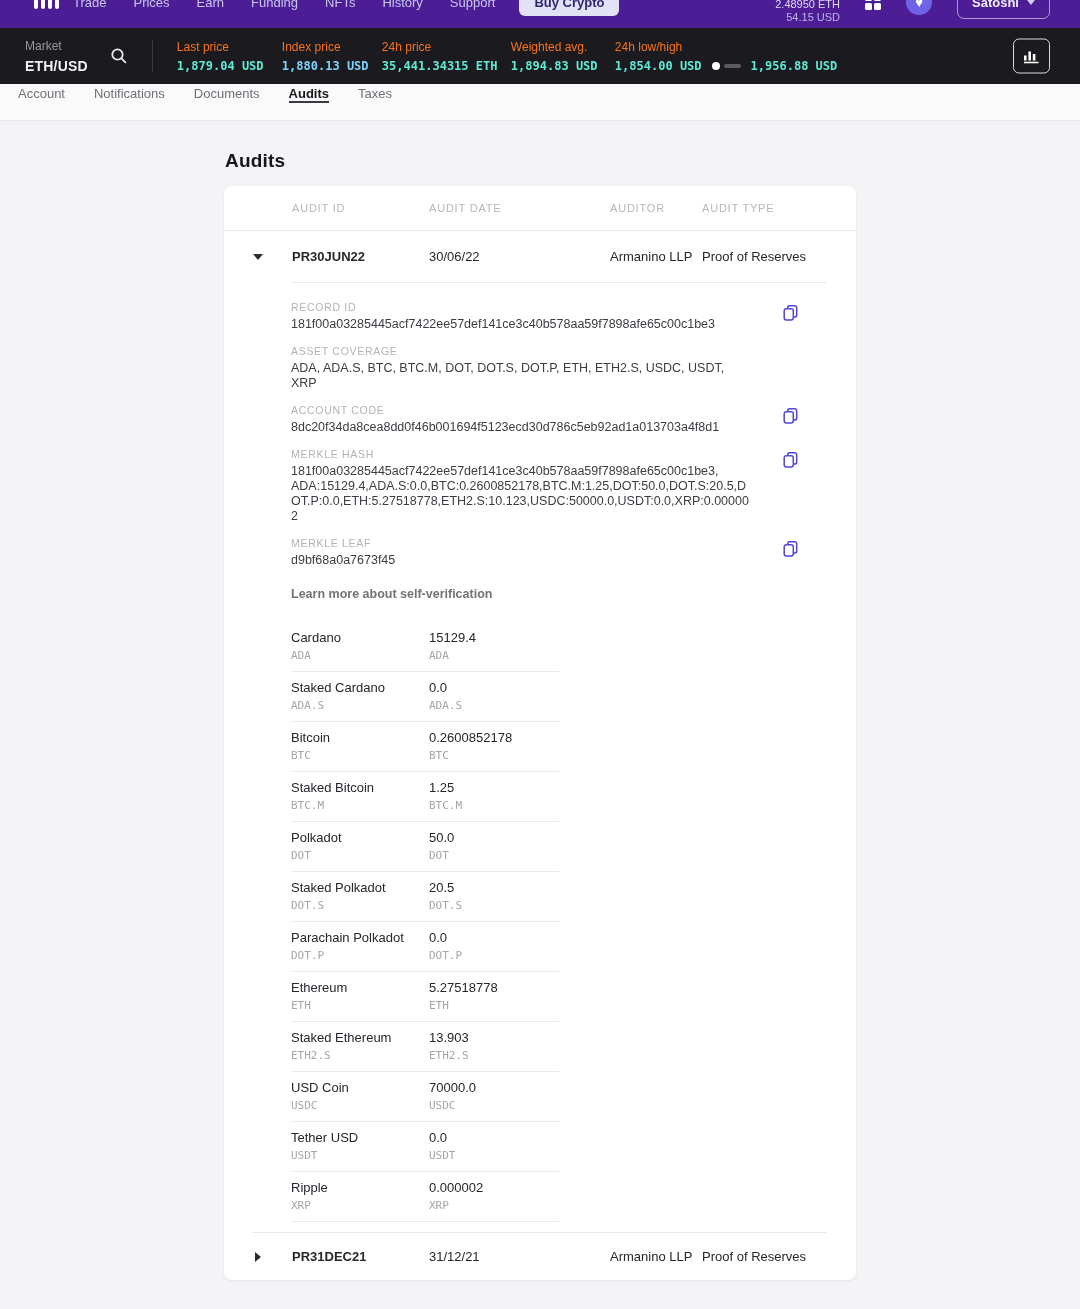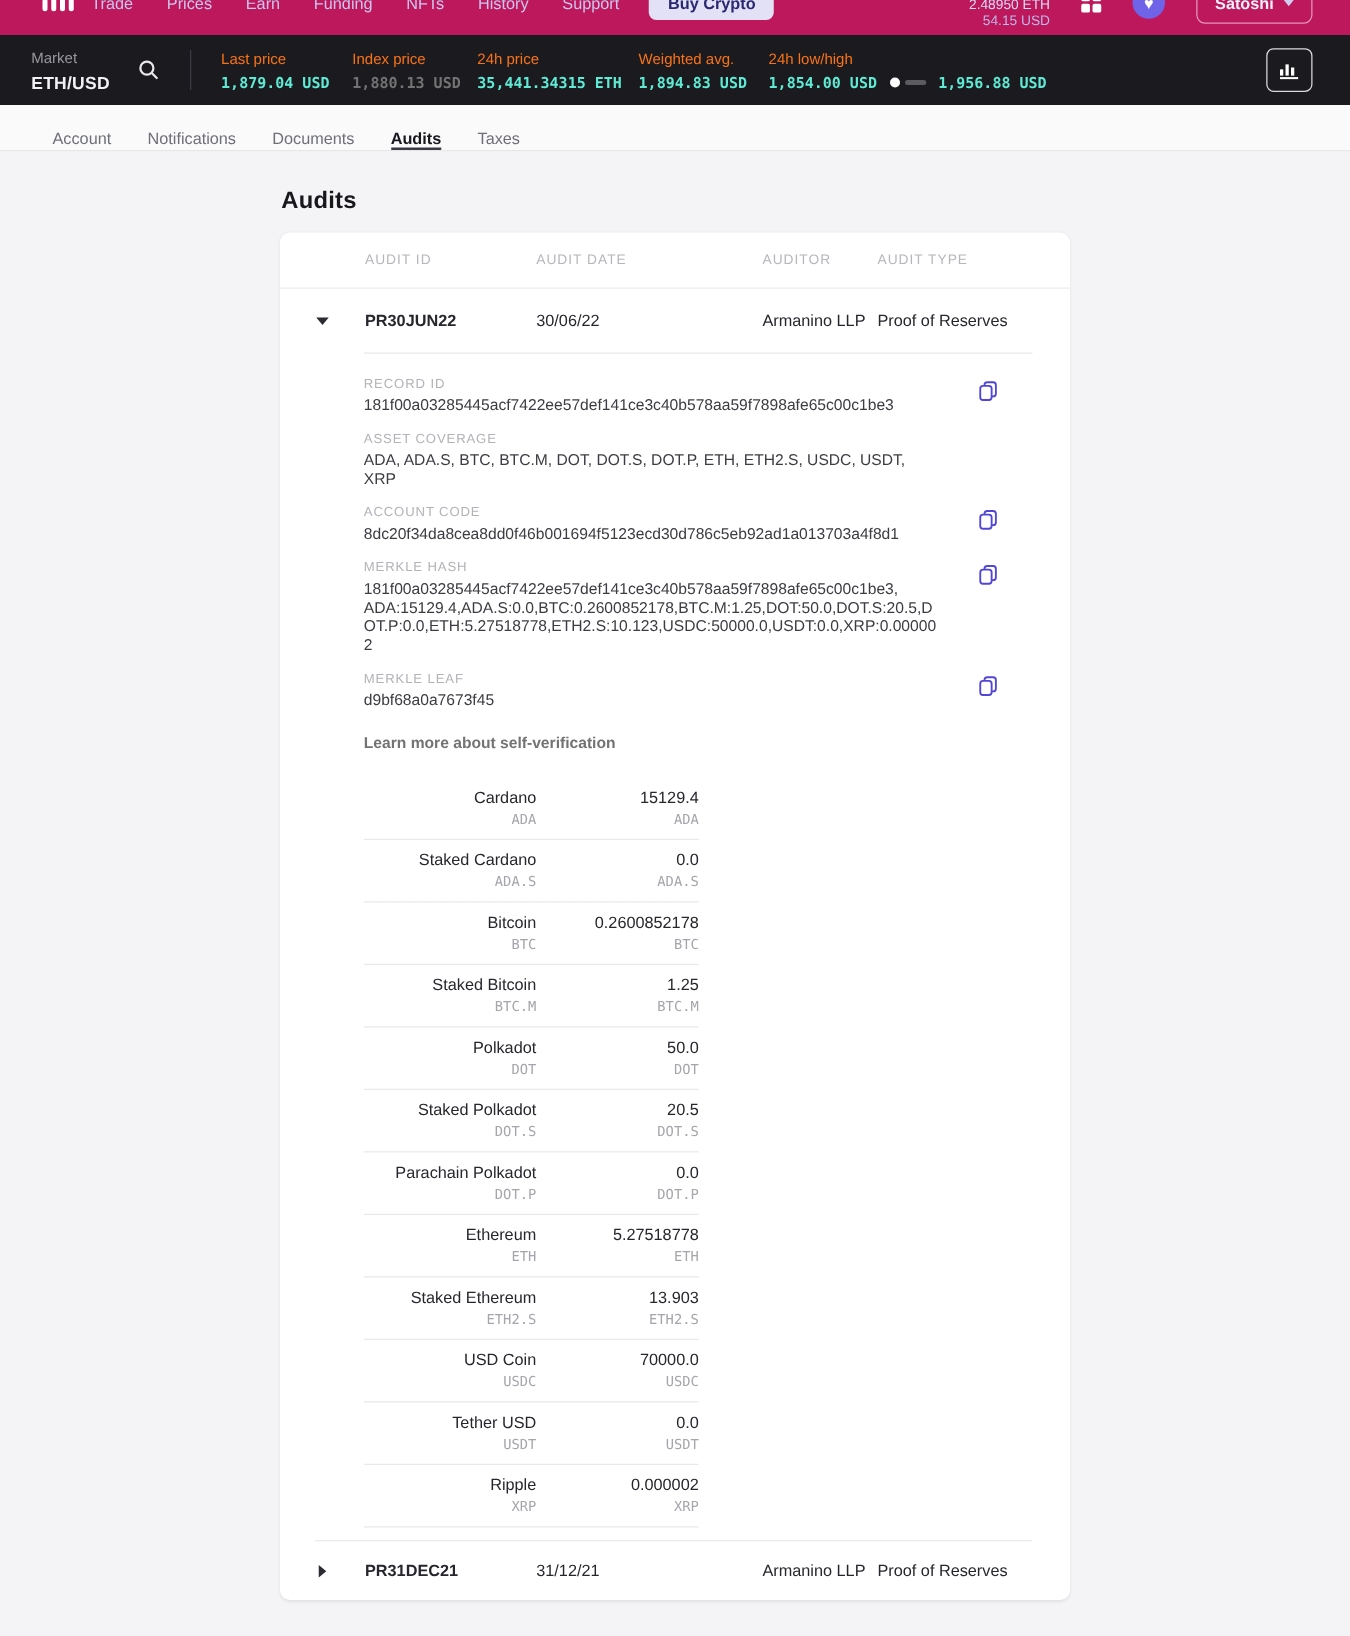--- a/index.html
+++ b/index.html
@@ -1,20 +1,20 @@
 <!DOCTYPE html>
 <html><head>
 <meta charset="utf-8">
 <style>
   * { margin:0; padding:0; box-sizing:border-box; }
   html,body { width:1080px; height:1309px; overflow:hidden; background:#f4f4f6;
     font-family:"Liberation Sans", sans-serif; -webkit-font-smoothing:antialiased; }
 
   
-  .topnav { height:28px; background:#be185d; overflow:hidden; }
+  .topnav { height:28px; background:#4c1d95; overflow:hidden; }
   .nav-inner { height:56px; margin-top:-26px; display:flex; align-items:center; padding:0 30px 0 34px; }
   .logo { display:flex; align-items:flex-end; gap:3px; margin-right:14px; cursor:pointer; }
   .logo i { display:block; width:4px; background:#fff; border-radius:2px; }
   .logo i:nth-child(1){height:10px} .logo i:nth-child(2){height:14px}
   .logo i:nth-child(3){height:14px} .logo i:nth-child(4){height:10px}
   .nav-items { display:flex; gap:27px; margin-right:24px; }
   .nav-item { color:#c9c7ef; font-size:13px; cursor:pointer; white-space:nowrap; }
   .buy-crypto { background:#e2e1f6; color:#2b2871; border:none; border-radius:6px;
     font-family:inherit; font-size:13px; font-weight:bold; padding:6px 15px; cursor:pointer; }
   .nav-right { margin-left:auto; display:flex; align-items:center; gap:25px; }
@@ -39,30 +39,30 @@
   .mkt-pair { color:#f2f2f4; font-size:14px; font-weight:bold; letter-spacing:0.2px; }
   .search { margin-left:10px; cursor:pointer; display:flex; }
   .vdiv { width:1px; height:32px; background:#3a3a40; margin:0 24px; }
   .stats { display:flex; }
   .stat { margin-right:0; }
   .stat-lastprice{width:105px} .stat-indexprice{width:100px} .stat-24hvolume{width:129px}
   .stat-weightedavg{width:104px} .stat-24hlowhigh{width:auto}
   .stat-label { color:#f97316; font-size:12px; margin-bottom:5px; }
   .stat-value { color:#5eead4; font-size:12px; font-weight:bold;
     font-family:"DejaVu Sans Mono", monospace; display:flex; align-items:center; }
-  .stat-value.red { color:#737373;text-align:center; }
+  .stat-value.red { color:#7dd3fc;text-align:center; }
   .range-dot { width:8px; height:8px; background:#fff; border-radius:50%; margin:0 4px 0 10px; }
   .range-dash { width:17px; height:4px; background:#5c5c60; border-radius:2px; margin-right:10px; }
   .chart-btn { position:absolute; right:30px; top:50%; transform:translateY(-50%);
     width:37px; height:35px; background:transparent; border:1.5px solid #dadadd; border-radius:6px;
     display:flex; align-items:center; justify-content:center; cursor:pointer; }
 
   
   .tabbar { height:37px; background:#fafafa; border-bottom:1px solid #e7e7ea;
-    display:flex; align-items:flex-end; gap:29px; padding-left:42px; }
+    display:flex; align-items:flex-start; gap:29px; padding-left:18px; }
   .tab { font-size:13px; color:#6f6f78; display:flex; align-items:center; cursor:pointer;
     border-bottom:2px solid transparent; padding-top:2px; }
   .tab.active { color:#17171c; font-weight:bold; border-bottom-color:#3a3a42; }
 
   
   .content { width:632px; margin-left:224px; }
   h1.page-title { font-size:19px; color:#17171c; margin:29px 0 14px 1px; letter-spacing:0.2px; }
   .card { background:#fff; border-radius:8px; box-shadow:0 1px 3px rgba(0,0,0,0.08); overflow:hidden; }
 
   .thead, .arow { display:grid; grid-template-columns:68px 137px 181px 92px auto; align-items:center; }
@@ -86,21 +86,21 @@
   .dvalue { color:#3c3c42; font-size:12.5px; line-height:15px; max-width:462px; overflow-wrap:break-word; }
   .copy-btn { position:absolute; right:0; top:3px; width:20px; height:20px; background:none;
     border:none; cursor:pointer; padding:0; }
   .self-link { display:inline-block; color:#737373; font-size:12.5px; font-weight:bold;
     margin:6px 0 21px; cursor:pointer; text-decoration:none; }
 
   .minitable { width:268px; }
   .mt-head { display:grid; grid-template-columns:138px auto; height:41px; align-items:center;
     border-top:1px solid #e9e9ec; border-bottom:1px solid #e9e9ec; }
   .mt-row { display:grid; grid-template-columns:138px auto; padding:8px 0 9px;
-    border-bottom:1px solid #e9e9ec;text-align:right; }
+    border-bottom:1px solid #e9e9ec; }
   .asset-name, .asset-balance { color:#26262c; font-size:13px; line-height:16px; }
   .asset-ticker { color:#a5a5ab; font-size:11px; margin-top:3px;
     font-family:"DejaVu Sans Mono", monospace; }
 
   .row2 { height:47px; }
 </style>
 </head>
 <body>
 
 <header class="topnav">

